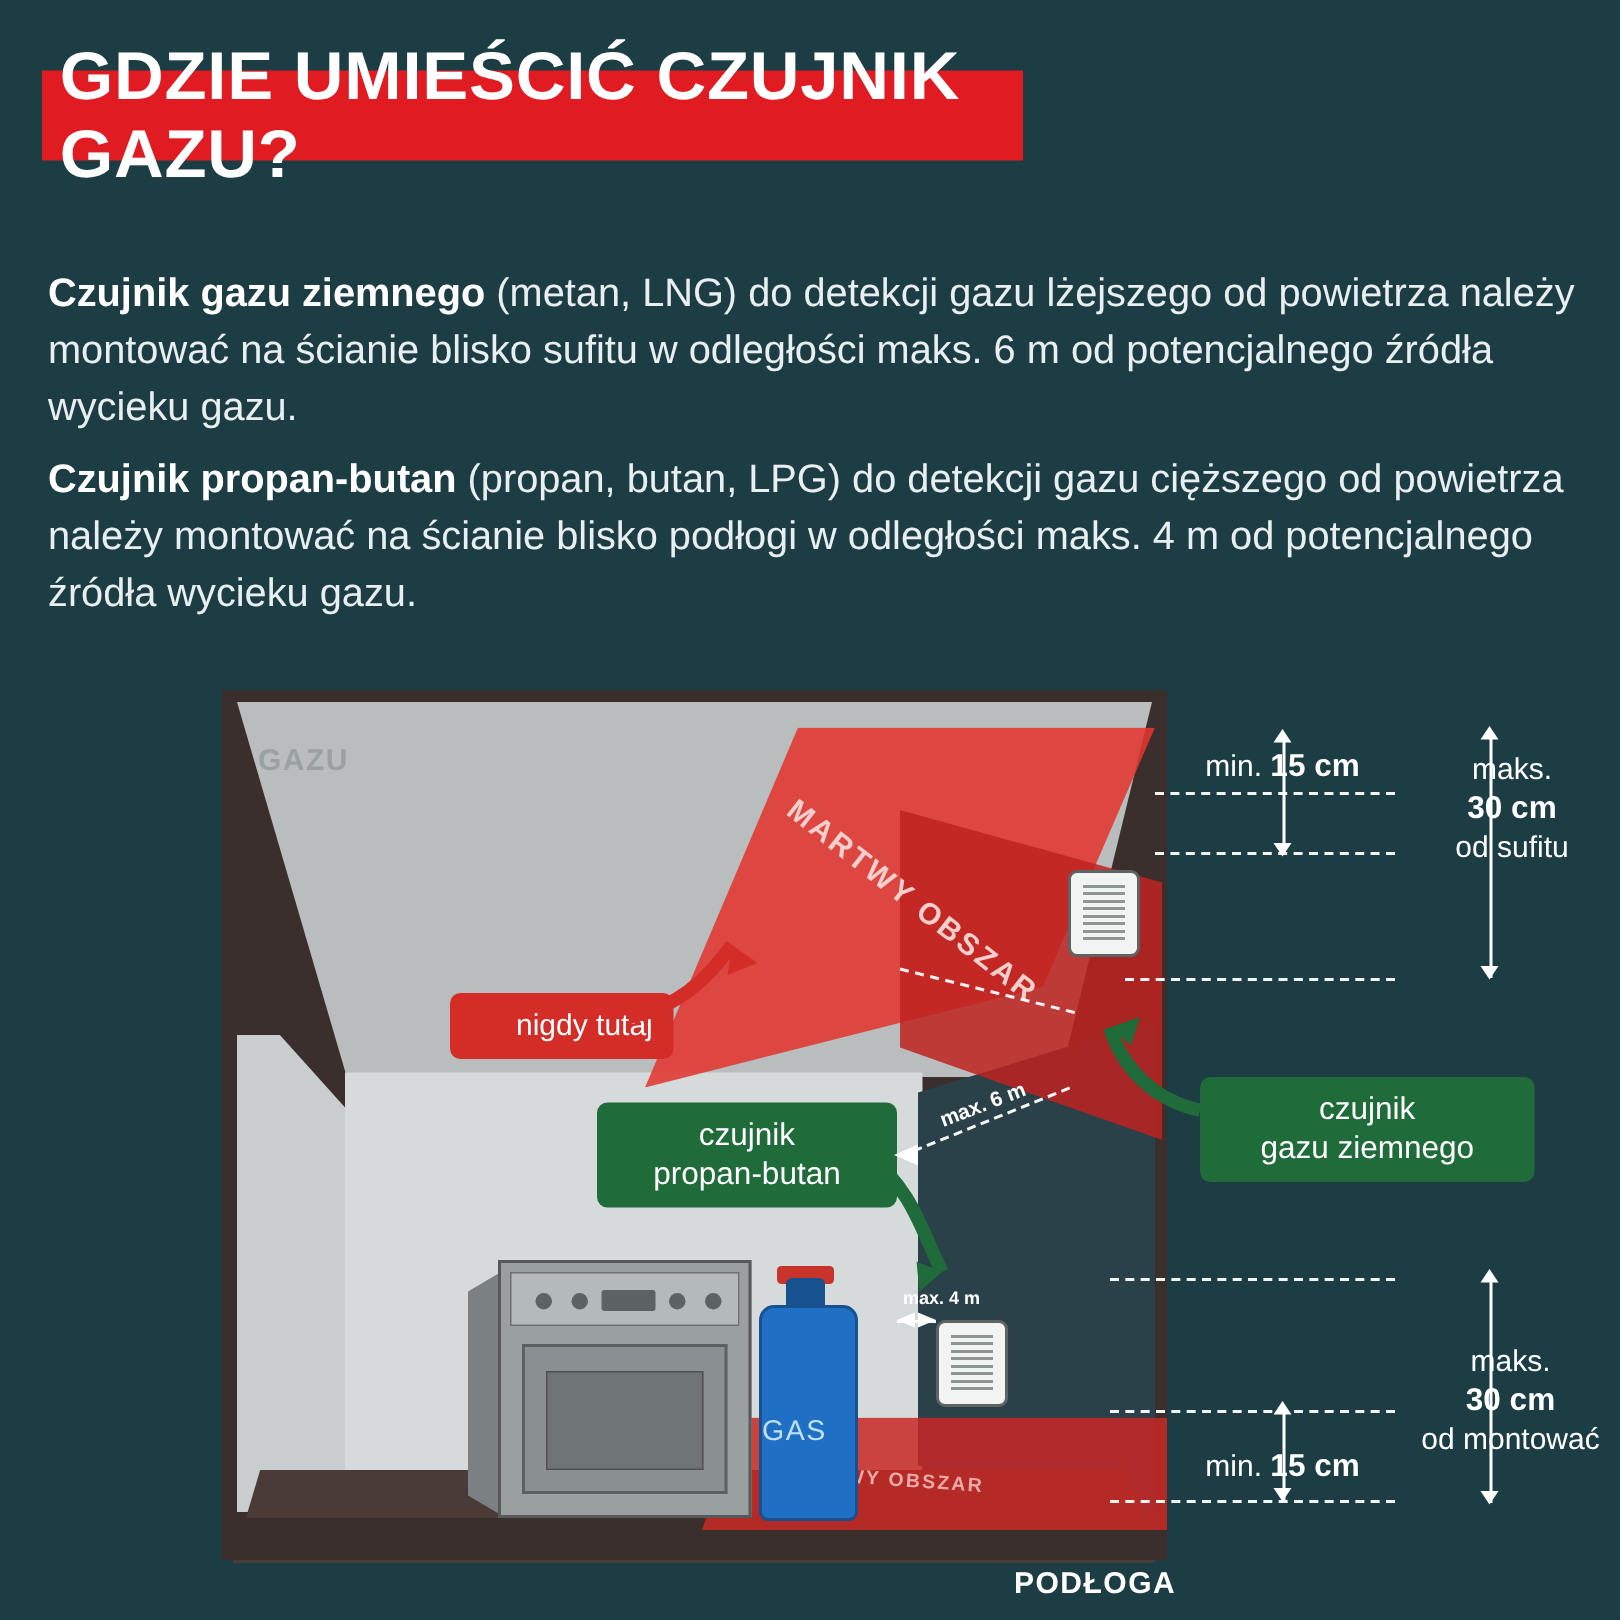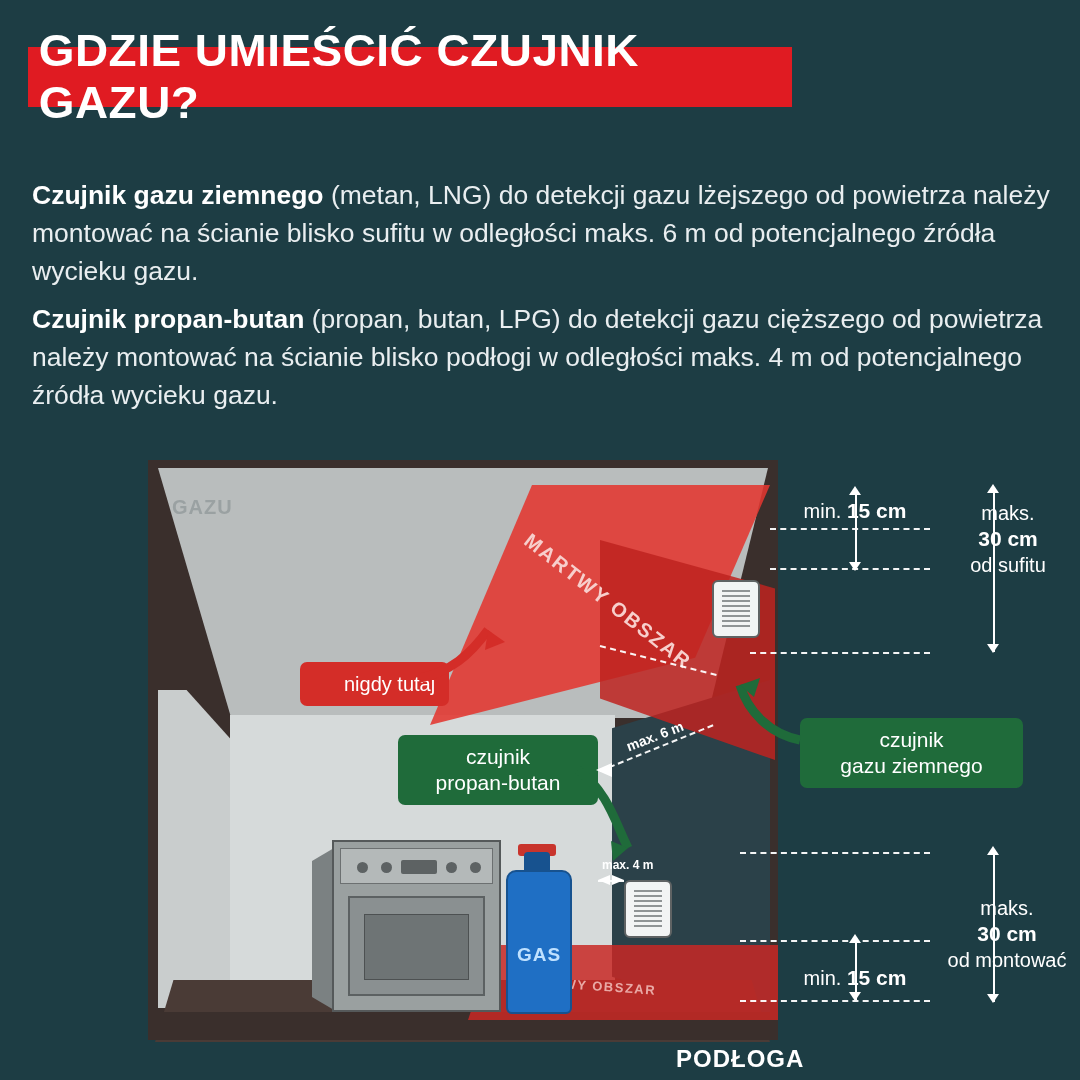--- a/index.html
+++ b/index.html
@@ -6,21 +6,21 @@
   body{
     width:1080px;height:1080px;
     background:#1d3d44;
     font-family:"Liberation Sans", sans-serif;
     color:#ffffff;
     overflow:hidden;
     position:relative;
   }
   
   .title-bar{
-    position:absolute;left:28px;top:47px;width:764px;height:60px;
+    position:absolute;left:28px;top:47px;width:654px;height:60px;
     background:#e01b22;
     display:flex;align-items:center;
   }
   .title-bar span{
     font-size:45px;font-weight:bold;letter-spacing:0.5px;
     padding-left:18px;color:#fff;
     font-family:"Liberation Sans", sans-serif;
     transform:scaleX(1.02);
   }
   
@@ -104,21 +104,21 @@
     transform:rotate(4deg);
   }
 
   
   .sufit{
     position:absolute;left:172px;top:56px;color:#9aa1a2;font-weight:bold;
     font-size:20px;letter-spacing:1px;
   }
   .podloga{
     position:absolute;left:676px;top:605px;color:#ffffff;font-weight:bold;
-    font-size:24px;letter-spacing:1px;
+    font-size:20px;letter-spacing:1px;
   }
 
   
   .stove{
     position:absolute;left:332px;top:400px;width:165px;height:168px;
     background:#9aa0a0;border:2px solid #55595a;
   }
   .stove-top{
     position:absolute;left:6px;top:6px;right:6px;height:34px;
     background:#b4b9b9;border:1px solid #6c7071;
@@ -149,22 +149,22 @@
   }
   .bottle-neck{
     position:absolute;left:524px;top:412px;width:26px;height:22px;
     background:#17528f;border-radius:4px;
   }
   .bottle-cap{
     position:absolute;left:518px;top:404px;width:38px;height:12px;
     background:#c8342c;border-radius:3px;
   }
   .bottle-label{
-    position:absolute;left:0;right:0;top:72px;text-align:center;
-    color:#bfe1ff;font-weight:bold;font-size:19px;letter-spacing:1px;
+    position:absolute;left:0;right:0;top:72px;text-align:left;
+    color:#bfe1ff;font-weight:normal;font-size:19px;letter-spacing:1px;
   }
 
   
   .detector{
     position:absolute;width:44px;height:54px;background:#f2f4f4;
     border:2px solid #5f6364;border-radius:6px;
   }
   .detector .grill{
     position:absolute;left:8px;top:8px;right:8px;bottom:8px;
     background:repeating-linear-gradient(to bottom,#8f9495 0 2px,#f2f4f4 2px 5px);

